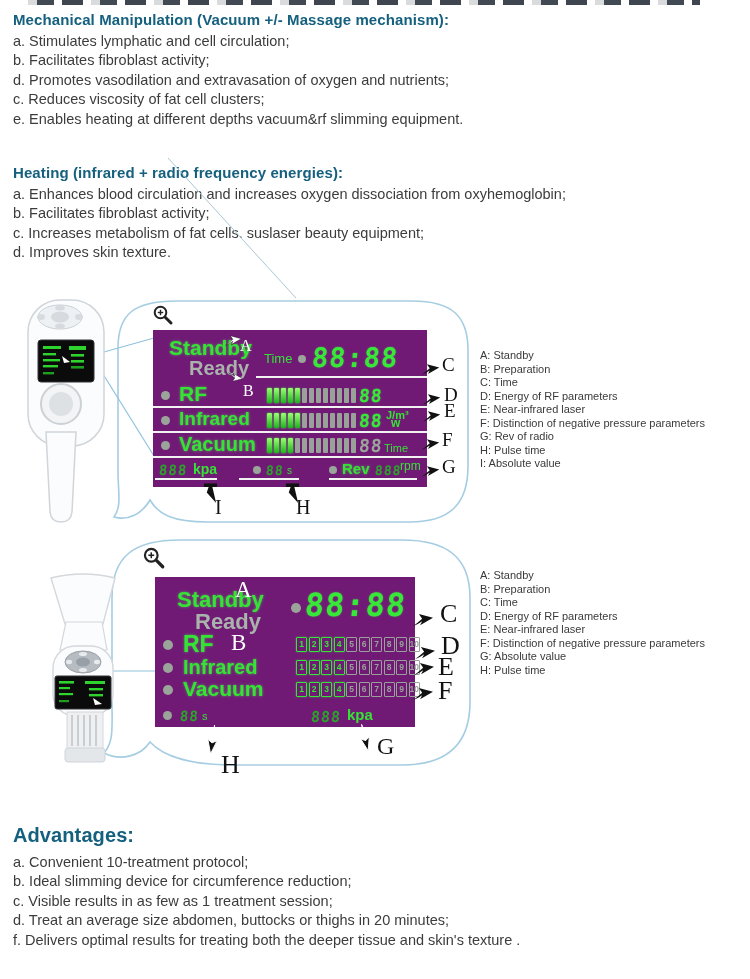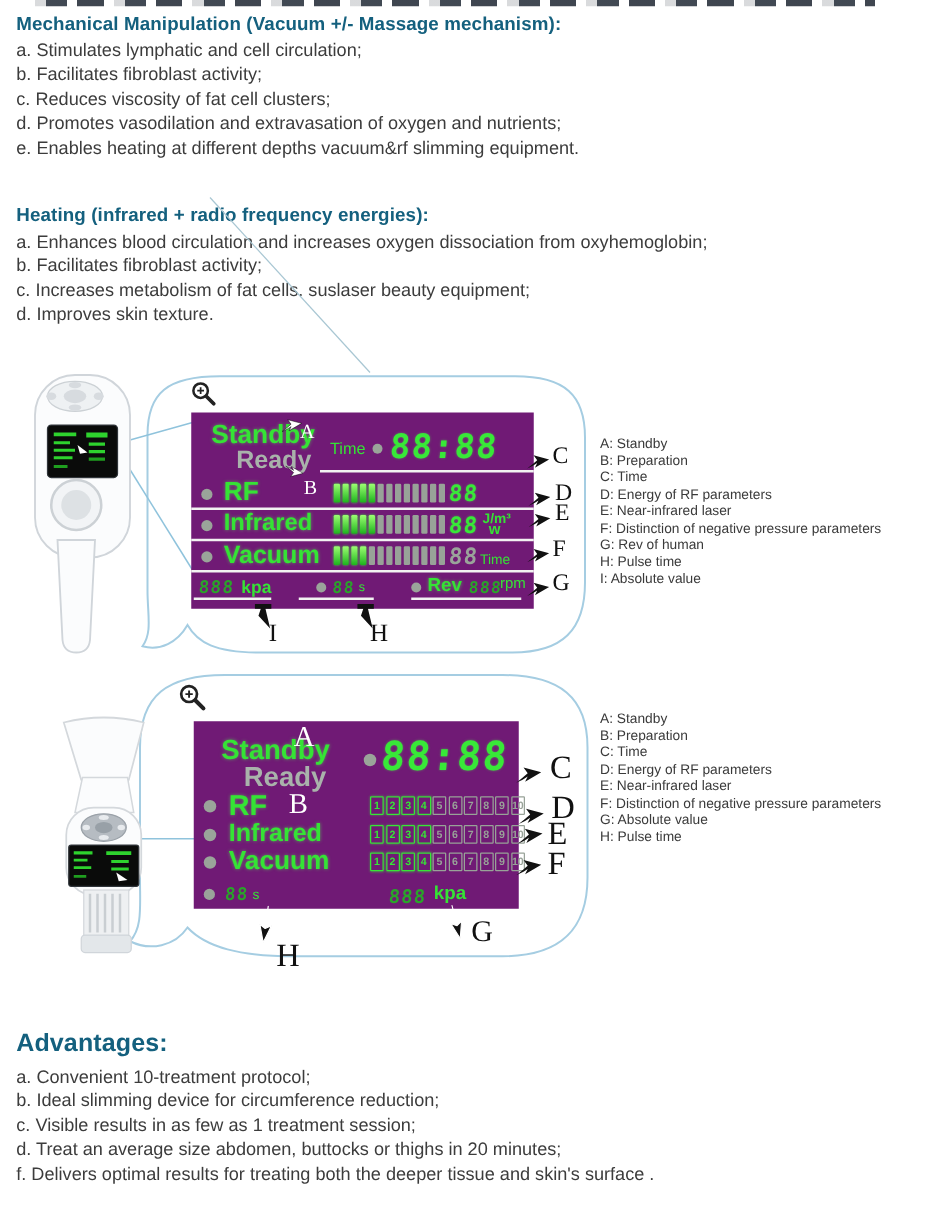--- a/index.html
+++ b/index.html
@@ -69,22 +69,22 @@
       </symbol>
     </defs>
   </svg>
 
   <div class="topcrop"></div>
 
   <div class="sec" style="top:11px">
     <div class="sec-head">Mechanical Manipulation (Vacuum +/- Massage mechanism):</div>
     <div class="list-line">a. Stimulates lymphatic and cell circulation;</div>
     <div class="list-line">b. Facilitates fibroblast activity;</div>
+    <div class="list-line">d. Promotes vasodilation and extravasation of oxygen and nutrients;</div>
     <div class="list-line">c. Reduces viscosity of fat cell clusters;</div>
-    <div class="list-line">d. Promotes vasodilation and extravasation of oxygen and nutrients;</div>
     <div class="list-line">e. Enables heating at different depths vacuum&amp;rf slimming equipment.</div>
   </div>
 
   <div class="sec" style="top:164px">
     <div class="sec-head">Heating (infrared + radio frequency energies):</div>
     <div class="list-line">a. Enhances blood circulation and increases oxygen dissociation from oxyhemoglobin;</div>
     <div class="list-line">b. Facilitates fibroblast activity;</div>
     <div class="list-line">c. Increases metabolism of fat cells. suslaser beauty equipment;</div>
     <div class="list-line">d. Improves skin texture.</div>
   </div>
@@ -256,21 +256,21 @@
     </svg>
   <div class="cl" style="left:296px;top:496px;font-size:20px">H</div>
 
   <div class="legend" style="top:349px">
     <div class="legend-item">A: Standby</div>
     <div class="legend-item">B: Preparation</div>
     <div class="legend-item">C: Time</div>
     <div class="legend-item">D: Energy of RF parameters</div>
     <div class="legend-item">E: Near-infrared laser</div>
     <div class="legend-item">F: Distinction of negative pressure parameters</div>
-    <div class="legend-item">G: Rev of human</div>
+    <div class="legend-item">G: Rev of radio</div>
     <div class="legend-item">H: Pulse time</div>
     <div class="legend-item">I: Absolute value</div>
   </div>
 
   <div class="panel panel2">
     <div class="wl" style="left:80px;top:0;font-size:23px">A</div>
     <div class="abs g glow" style="left:22px;top:10px;font-size:22px">Standby</div>
     <div class="abs gray" style="left:40px;top:32px;font-size:22px">Ready</div>
     <div class="dot" style="left:136px;top:26px;width:10px;height:10px"></div>
     <div class="abs seg" style="left:150px;top:9px;font-size:32px">88:88</div>
@@ -331,16 +331,16 @@
     <div class="legend-item">G: Absolute value</div>
     <div class="legend-item">H: Pulse time</div>
   </div>
 
   <div class="sec" style="top:824px">
     <div class="sec-head big">Advantages:</div>
     <div class="list-line">a. Convenient 10-treatment protocol;</div>
     <div class="list-line">b. Ideal slimming device for circumference reduction;</div>
     <div class="list-line">c. Visible results in as few as 1 treatment session;</div>
     <div class="list-line">d. Treat an average size abdomen, buttocks or thighs in 20 minutes;</div>
-    <div class="list-line">f. Delivers optimal results for treating both the deeper tissue and skin's surface .</div>
+    <div class="list-line">f. Delivers optimal results for treating both the deeper tissue and skin's texture .</div>
   </div>
 
 </div>
 
 </body></html>

